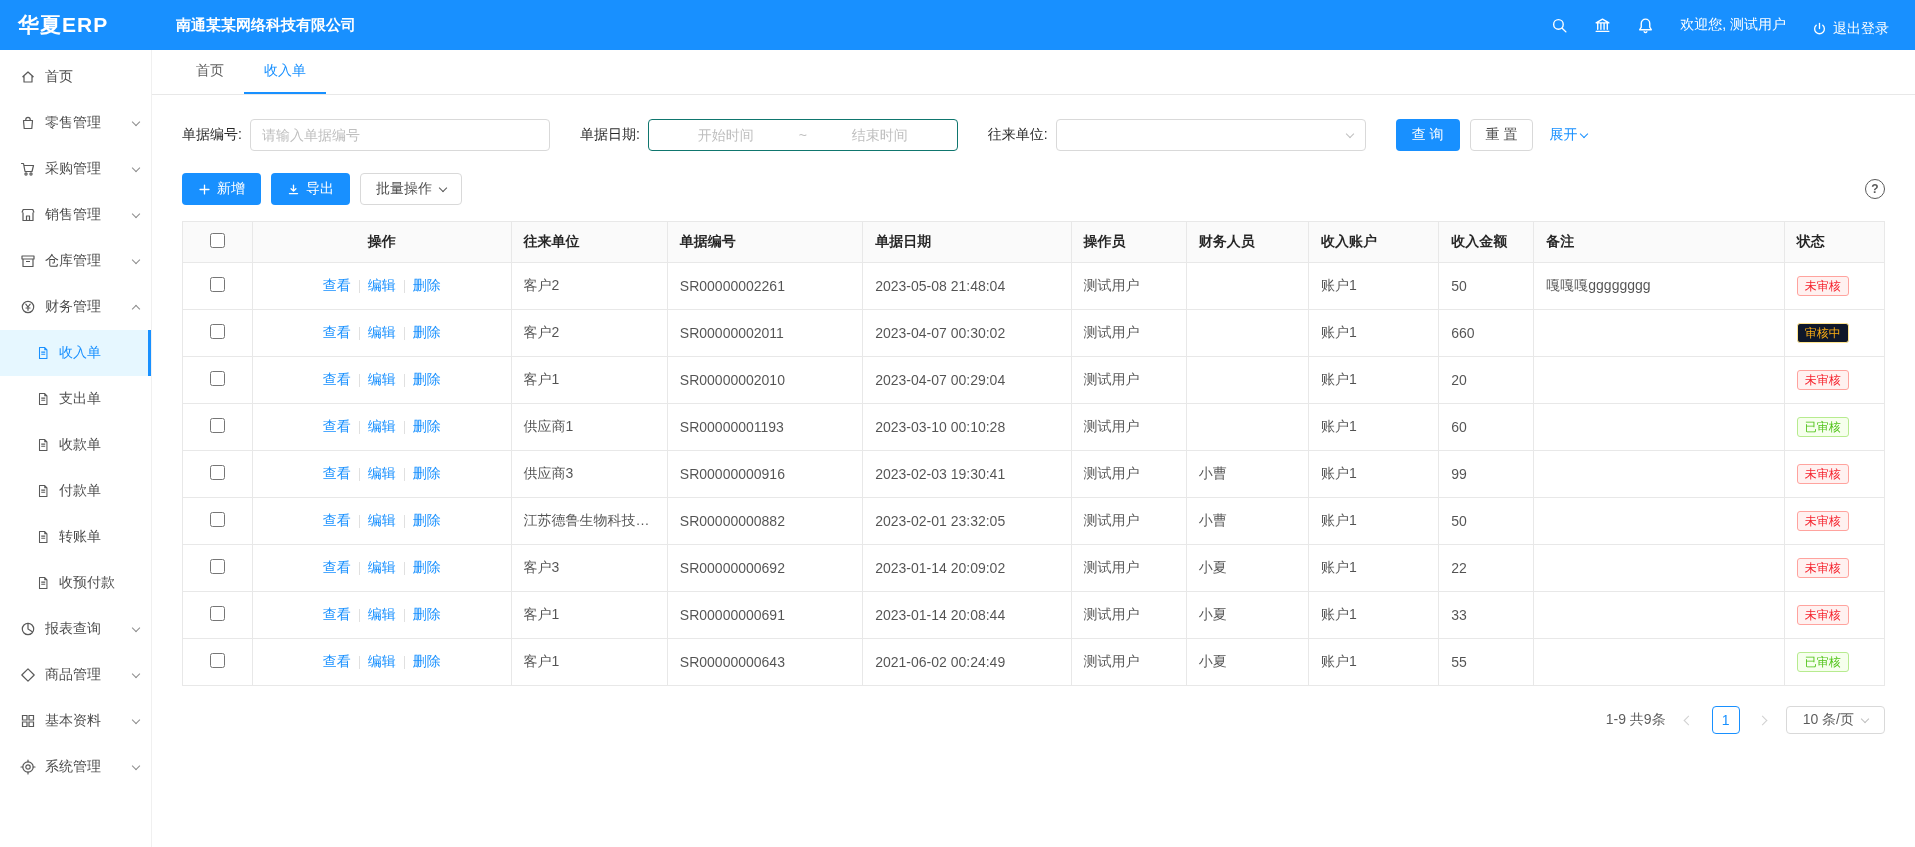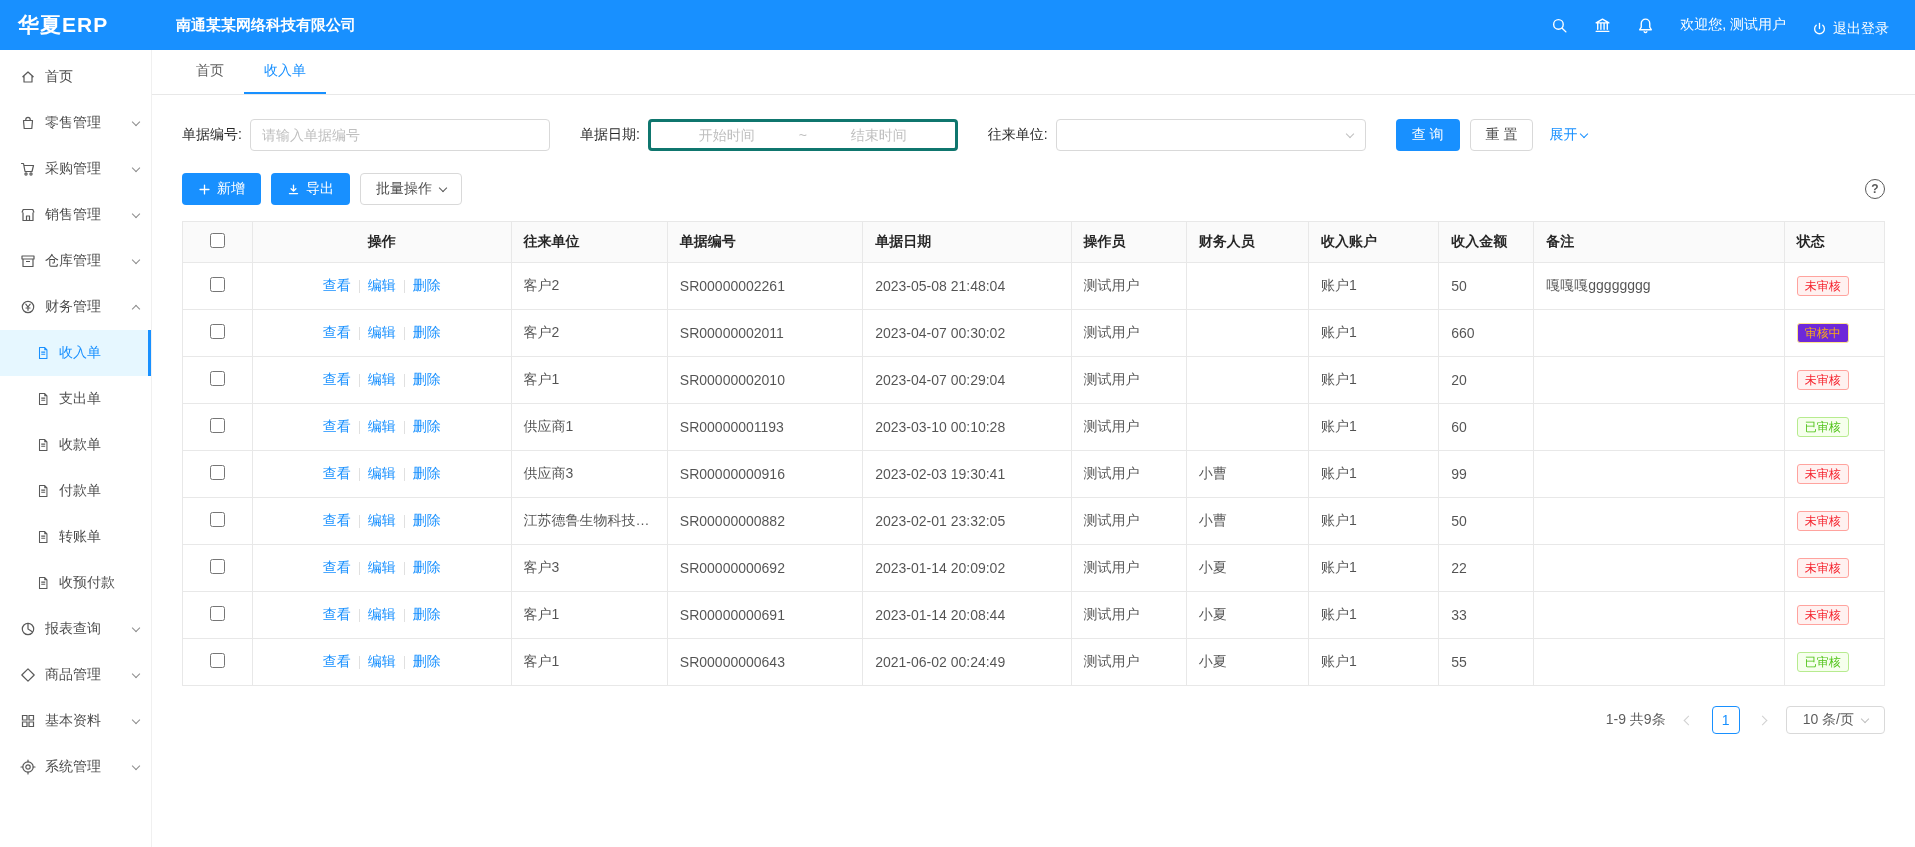--- a/index.html
+++ b/index.html
@@ -45,21 +45,21 @@
   .content { padding:24px 30px 0 30px; }
 
   
   .filter-row { display:flex; align-items:center; margin-bottom:22px; }
   .flabel { color:rgba(0,0,0,.85); margin-right:8px; white-space:nowrap; }
   .txt-input { width:300px; height:32px; border:1px solid #d9d9d9; border-radius:4px;
     padding:0 11px; font-size:14px; color:rgba(0,0,0,.72); outline:none;
     font-family:"Liberation Sans","DejaVu Sans",sans-serif; }
   .txt-input::placeholder { color:#bfbfbf; }
   .fgap { width:30px; flex:0 0 auto; }
-  .date-range { width:310px; height:32px; border:3px solid #0f766e; border-radius:4px;
+  .date-range { width:310px; height:32px; border:1px solid #0f766e; border-radius:4px;
     display:flex; align-items:center; padding:0 8px; }
   .date-range input { border:none; outline:none; flex:1; text-align:center; font-size:14px;
     font-family:"Liberation Sans","DejaVu Sans",sans-serif; color:rgba(0,0,0,.72); min-width:0; }
   .date-range input::placeholder { color:#bfbfbf; }
   .dsep { color:#bfbfbf; padding:0 4px; }
   .select-box { width:310px; height:32px; border:1px solid #d9d9d9; border-radius:4px;
     display:flex; align-items:center; justify-content:flex-end; padding:0 12px; cursor:pointer; }
   .select-box .chev { border-color:#bfbfbf; }
   .btn { height:32px; border-radius:4px; font-size:14px; display:inline-flex; align-items:center;
     gap:6px; padding:0 15px; border:1px solid transparent; cursor:pointer; background:#fff;
@@ -87,21 +87,21 @@
   .grid th { background:#fafafa; color:rgba(0,0,0,.85); font-weight:600; padding:11px 12px; }
   .grid td { color:rgba(0,0,0,.68); }
   .grid .c { text-align:center; }
   .grid a { color:#1890ff; text-decoration:none; cursor:pointer; }
   .vsep { display:inline-block; width:1px; height:13px; background:#e0e0e0;
     margin:0 8px; vertical-align:middle; }
   .grid input[type="checkbox"], .filter-row input[type="checkbox"] { width:15px; height:15px; }
   .badge { display:inline-block; font-size:12px; line-height:18px; padding:0 7px;
     border-radius:3px; border:1px solid; }
   .badge[data-status="unaudited"] { color:#f5222d; background:#fff1f0; border-color:#ffa39e; }
-  .badge[data-status="auditing"]  { color:#faad14; background:#6d28d9; border-color:#ffe58f; }
+  .badge[data-status="auditing"]  { color:#faad14; background:#0f172a; border-color:#ffe58f; }
   .badge[data-status="audited"]   { color:#52c41a; background:#f6ffed; border-color:#b7eb8f; }
 
   
   .pager { display:flex; align-items:center; justify-content:flex-end; gap:10px;
     margin-top:20px; color:rgba(0,0,0,.65); }
   .pg-btn { width:26px; height:26px; display:flex; align-items:center; justify-content:center;
     cursor:pointer; }
   .pg-btn .chev { border-color:#d0d0d0; width:7px; height:7px; }
   .chev.left  { transform:rotate(135deg); }
   .chev.right { transform:rotate(-45deg); }

